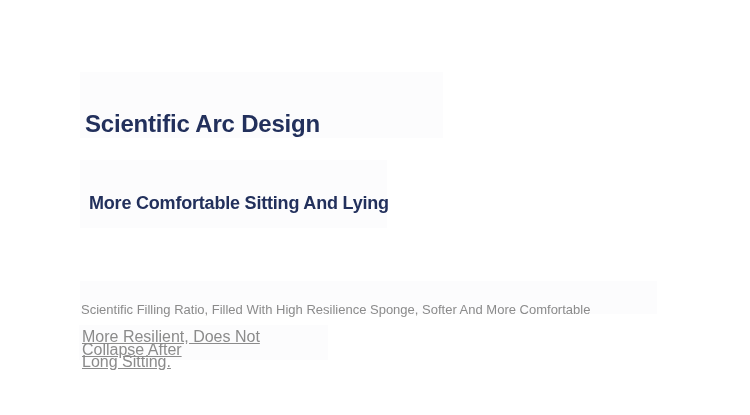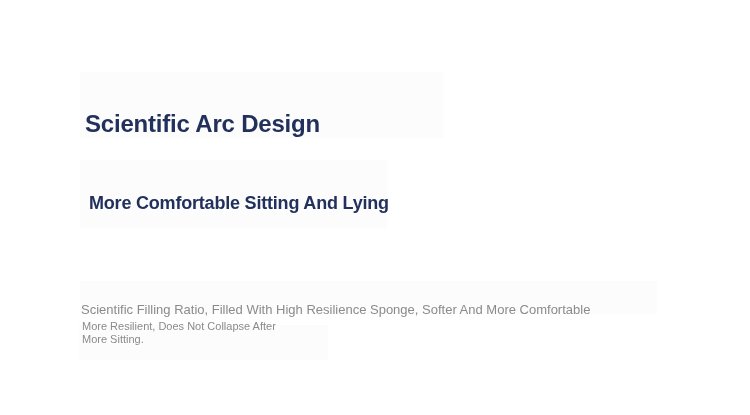--- a/index.html
+++ b/index.html
@@ -79,25 +79,26 @@
     top: 288px;
     font-size: 13px;
     line-height: 18px;
     color: #8b8b8b;
     white-space: nowrap;
   }
 
   .note {
     position: absolute;
     left: 82px;
-    top: 320px;
+    top: 331px;
     width: 240px;
-    font-size: 11px;
+    font-size: 16px;
     line-height: 12.5px;
     color: #8b8b8b;
+    text-decoration: underline;
   }
   .note-line {
     display: block;
   }
 </style>
 </head>
 <body>
 
 <div class="banner">
 
@@ -107,16 +108,16 @@
   <div class="panel panel-note"></div>
 
   <h1 class="headline headline-primary">Scientific Arc Design</h1>
 
   <h2 class="headline headline-secondary">More Comfortable Sitting And Lying</h2>
 
   <p class="description">Scientific Filling Ratio, Filled With High Resilience Sponge, Softer And More Comfortable</p>
 
   <div class="note">
     <span class="note-line">More Resilient, Does Not Collapse After</span>
-    <span class="note-line">More Sitting.</span>
+    <span class="note-line">Long Sitting.</span>
   </div>
 
 </div>
 
 </body></html>

